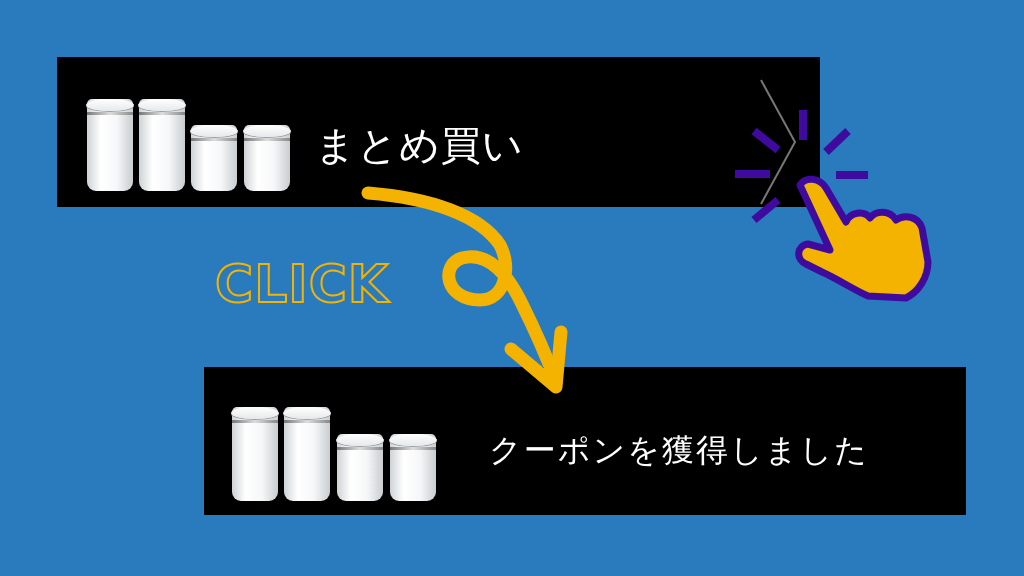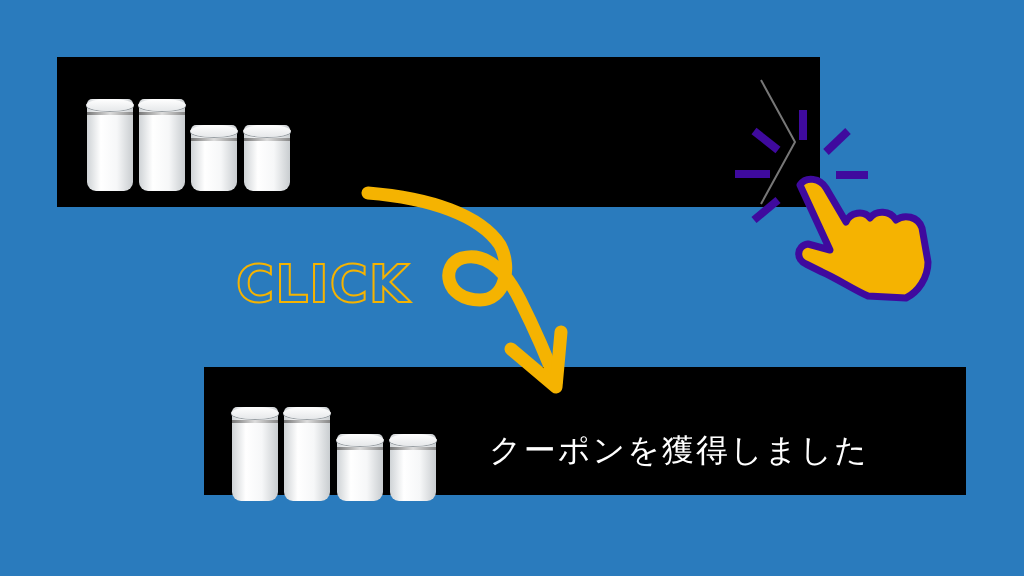--- a/index.html
+++ b/index.html
@@ -1,41 +1,42 @@
 <!DOCTYPE html>
 <html><head>
 <meta charset="utf-8">
 <style>
   html, body { margin:0; padding:0; }
   body { width:1024px; height:576px; background:#2a7bbd; position:relative; overflow:hidden; font-family:"DejaVu Sans", sans-serif; }
   .panel { position:absolute; background:#000; }
   #panel-top { left:57px; top:57px; width:763px; height:150px; }
-  #panel-bottom { left:204px; top:367px; width:762px; height:128px; }
+  #panel-bottom { left:204px; top:367px; width:762px; height:148px; }
   .cans { position:absolute; }
   .can { position:absolute; background:linear-gradient(90deg,#cfd3d6 0%,#ffffff 30%,#f6f7f8 65%,#c9cdd0 100%); border-radius:5px 5px 9px 9px; }
   .can::before { content:""; position:absolute; left:-1px; right:-1px; top:0; height:12px; border-radius:50%/6px; background:linear-gradient(180deg,#ffffff,#e6e8ea); box-shadow:0 1px 0 #9aa0a5; }
   .can::after { content:""; position:absolute; left:0; right:0; top:13px; height:3px; background:linear-gradient(90deg,#777,#ddd,#888); }
   .txt { position:absolute; color:#fff; white-space:nowrap; font-weight:300; }
   #top-main { left:258px; top:61px; font-size:40px; letter-spacing:1px; }
   #top-sub { left:486px; top:76px; font-size:24px; }
   #bottom-text { left:285px; top:62px; font-size:32px; letter-spacing:2px; }
   #chevron { position:absolute; left:700px; top:20px; }
-  #click-label { position:absolute; left:215px; top:258px; font-family:"DejaVu Sans", sans-serif; font-weight:900; font-size:52px; color:transparent; -webkit-text-stroke:2px #f5b301; letter-spacing:1px; line-height:1;margin-left:21px; }
+  #click-label { position:absolute; left:215px; top:258px; font-family:"DejaVu Sans", sans-serif; font-weight:900; font-size:52px; color:transparent; -webkit-text-stroke:2px #f5b301; letter-spacing:1px; line-height:1; }
   #overlay { position:absolute; left:0; top:0; }
 </style>
 </head>
 <body>
 
 <div id="panel-top" class="panel">
   <div class="cans" style="left:30px;top:38px;width:210px;height:100px;">
     <div class="can" style="left:0;top:4px;width:46px;height:92px;"></div>
     <div class="can" style="left:52px;top:4px;width:46px;height:92px;"></div>
     <div class="can" style="left:104px;top:30px;width:46px;height:66px;"></div>
     <div class="can" style="left:157px;top:30px;width:46px;height:66px;"></div>
   </div>
+  <span id="top-main" class="txt">まとめ買い</span>
   <svg id="chevron" width="50" height="130" viewBox="0 0 50 130">
     <polyline points="4,3 38,65 4,127" fill="none" stroke="#777" stroke-width="2"></polyline>
   </svg>
 </div>
 
 <div id="panel-bottom" class="panel">
   <div class="cans" style="left:28px;top:38px;width:210px;height:100px;">
     <div class="can" style="left:0;top:2px;width:46px;height:94px;"></div>
     <div class="can" style="left:52px;top:2px;width:46px;height:94px;"></div>
     <div class="can" style="left:105px;top:29px;width:46px;height:67px;"></div>

